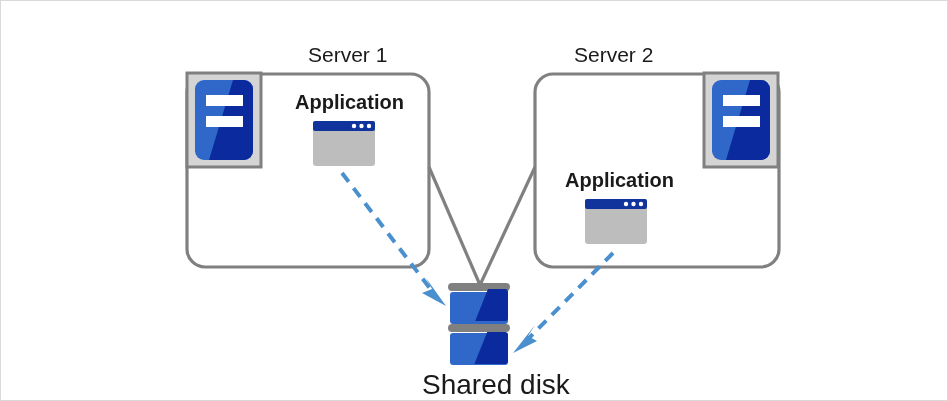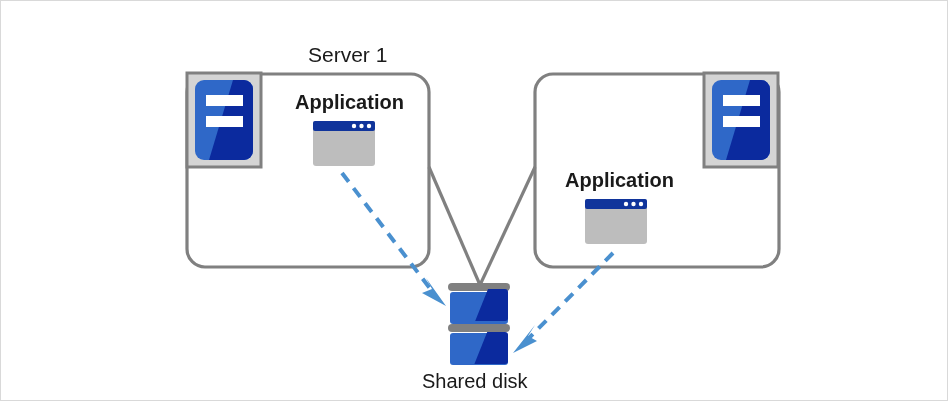--- a/index.html
+++ b/index.html
@@ -34,21 +34,21 @@
     line-height: 1;
   }
   .server-title {
     font-size: 21px;
   }
   .app-title {
     font-size: 20px;
     font-weight: bold;
   }
   .disk-title {
-    font-size: 20px;
+    font-size: 28px;
   }
 </style>
 </head>
 <body>
 
 <div id="canvas">
 
   <svg id="diagram-svg" viewBox="0 0 948 401" xmlns="http://www.w3.org/2000/svg">
 
     <defs>
@@ -132,20 +132,21 @@
 
     <g>
       <path d="M 612 252 L 527 338" fill="none" stroke="#4a90cf" stroke-width="4" stroke-dasharray="11 8"></path>
       <polygon points="512,352 536,340 527,335 534,324" fill="#4a90cf"></polygon>
     </g>
 
   </svg>
 
   <div class="label-text server-title" style="left:307px; top:43px;">Server 1</div>
 
+  <div class="label-text server-title" style="left:573px; top:43px;">Server 2</div>
 
   <div class="label-text app-title" style="left:294px; top:91px;">Application</div>
 
   <div class="label-text app-title" style="left:564px; top:169px;">Application</div>
 
   <div class="label-text disk-title" style="left:421px; top:370px;">Shared disk</div>
 
 </div>
 
 </body></html>

